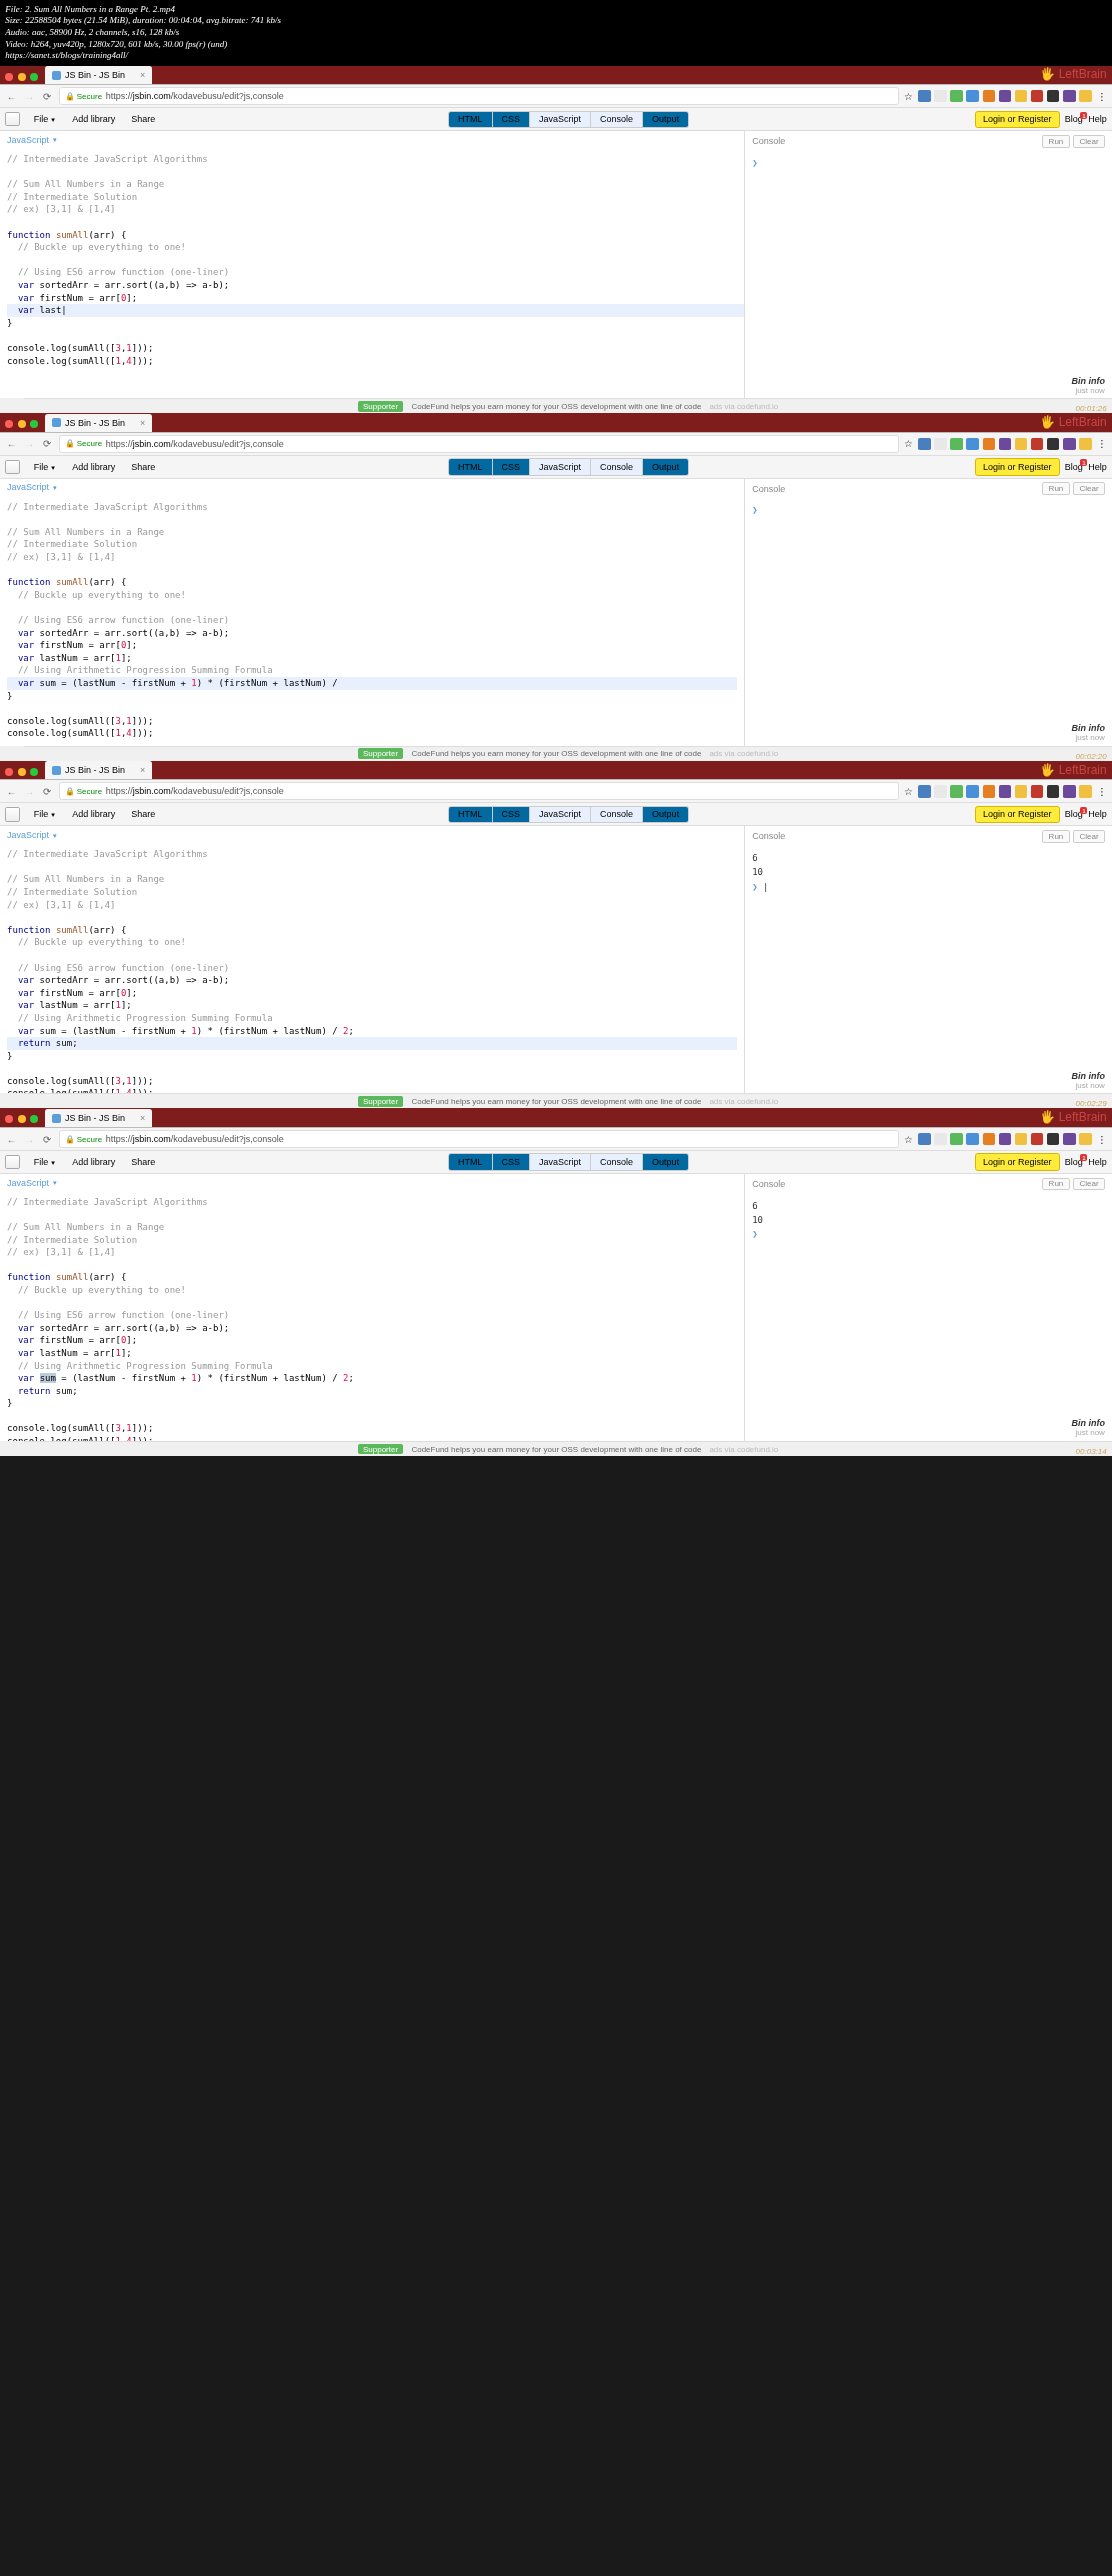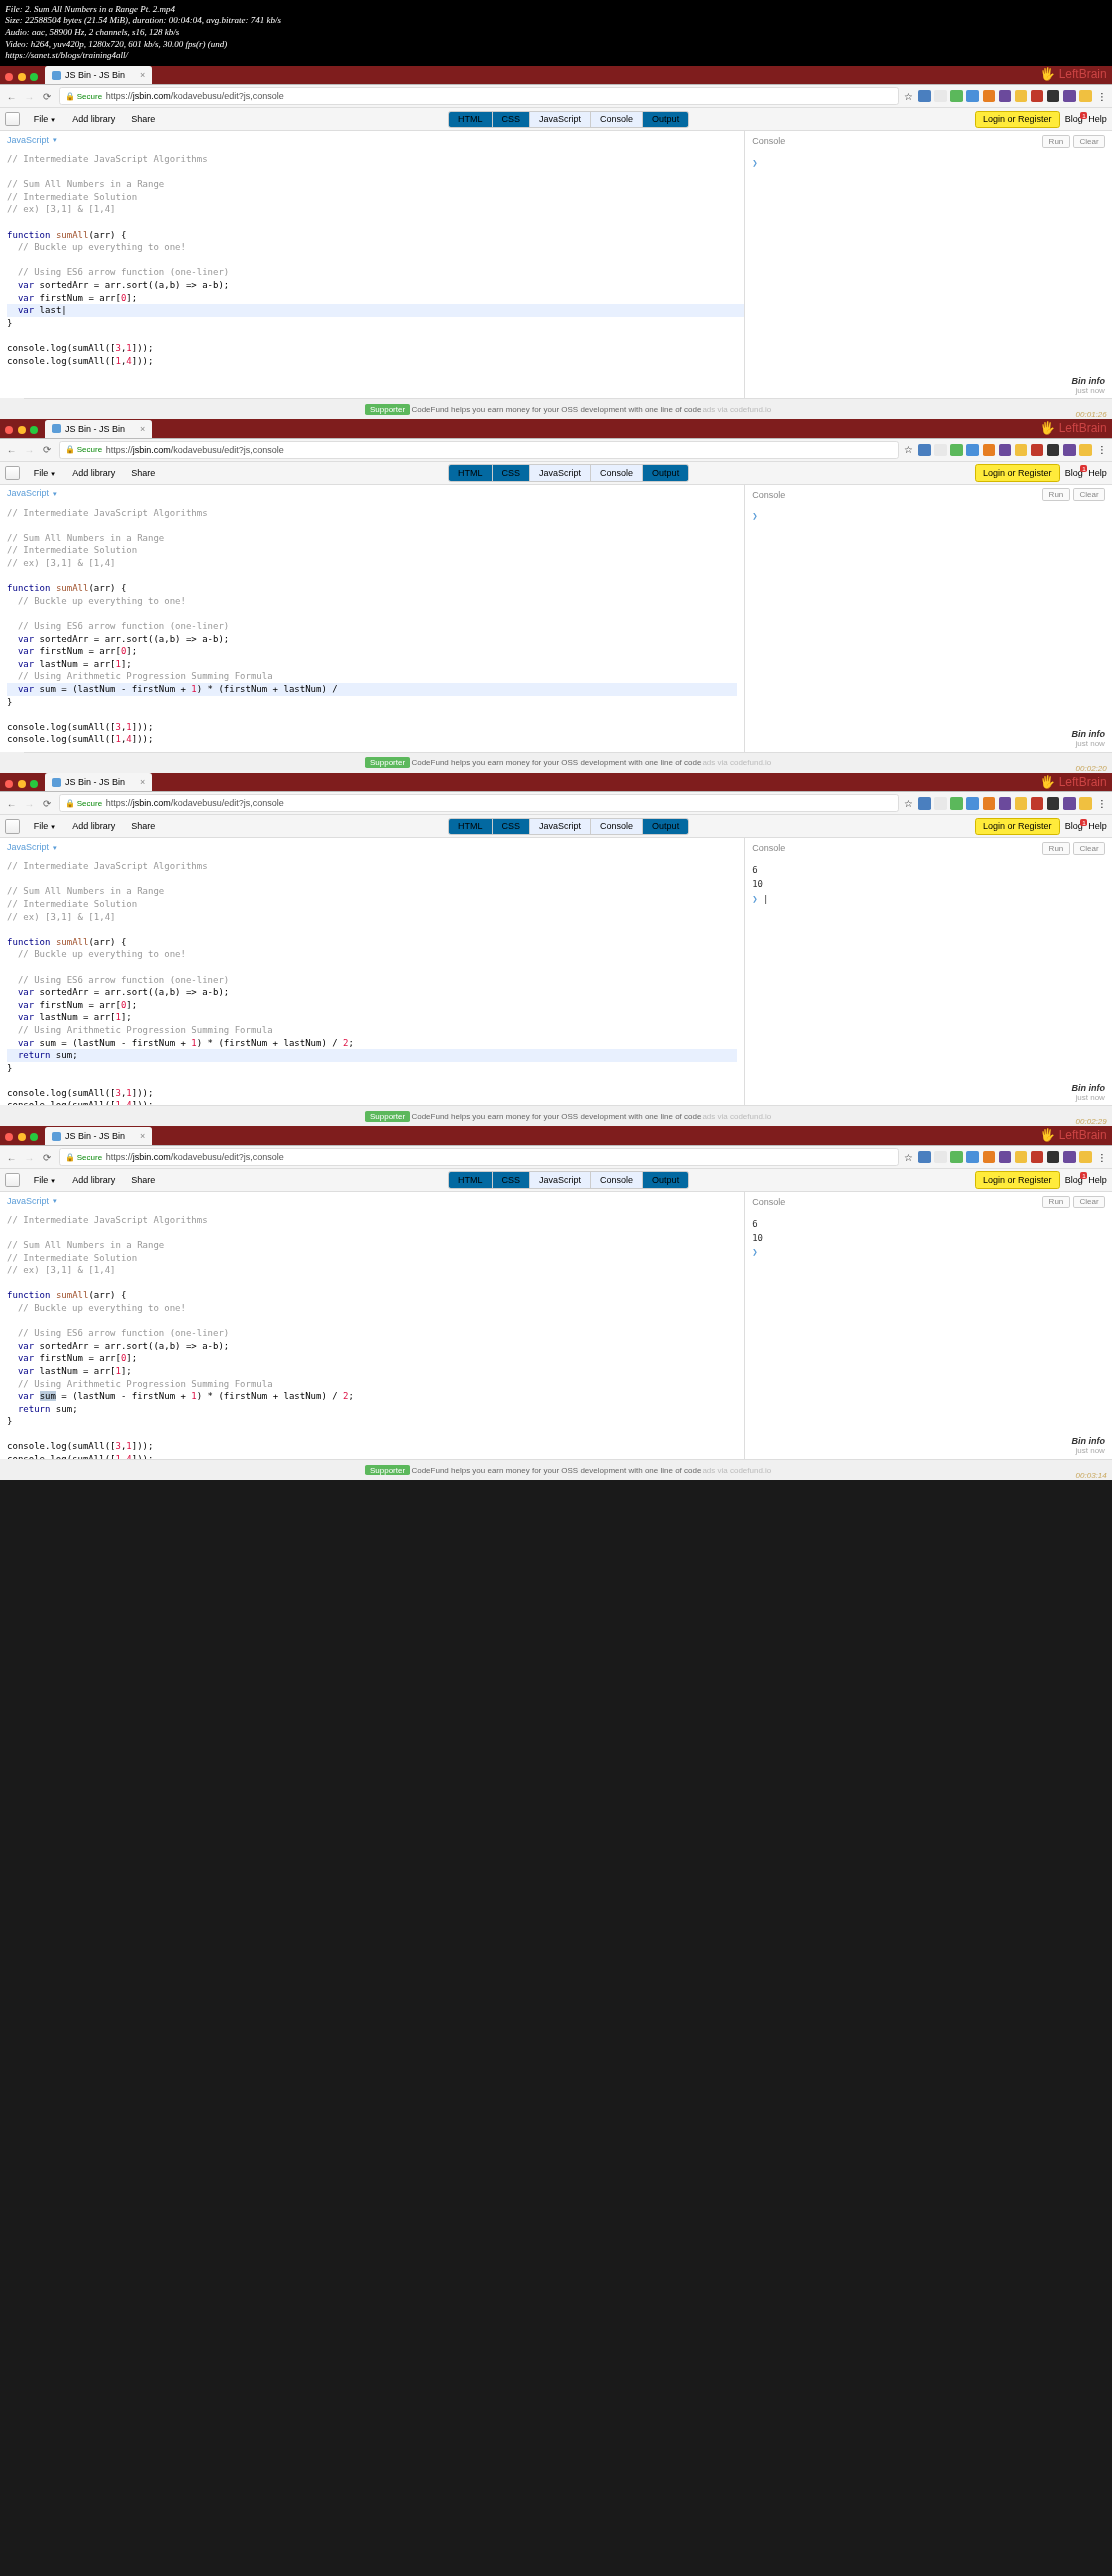--- a/index.html
+++ b/index.html
@@ -48,21 +48,21 @@
 .run-btn { border: 0.9px solid #ccc; background: #fafafa; padding: 0.9px 5.3px; border-radius: 1.8px; font-size: 8px; cursor: pointer; }
 .code-content { flex: 1; padding: 3.6px 7.1px; font-family: Menlo, Monaco, monospace; font-size: 9px; line-height: 1.4; white-space: pre; overflow: auto; }
 .console-content { flex: 1; padding: 3.6px 7.1px; font-family: Menlo, Monaco, monospace; font-size: 9px; line-height: 1.6; }
 .console-line { color: #333; }
 .console-prompt { color: #5b9dd8; }
 .tok-com { color: #999; } .tok-kw { color: #008; } .tok-fn { color: #a0522d; } .tok-num { color: #d14; }
 .highlight-line { background: #e8f0fe; display: inline-block; width: 100%; }
 .bin-info { position: absolute; bottom: 3.6px; right: 7.1px; text-align: right; font-size: 9px; }
 .bin-info .title { font-weight: bold; color: #333; font-style: italic; }
 .bin-info .sub { color: #aaa; font-size: 8px; }
-.footer-banner { background: #f0f0f0; height: 21px; display: flex; align-items: center; justify-content: center; font-size: 8px; border-top: 0.9px solid #ddd; gap: 1px; margin-left: 24px; }
+.footer-banner { background: #f0f0f0; height: 15px; display: flex; align-items: center; justify-content: center; font-size: 8px; border-top: 0.9px solid #ddd; gap: 8px; margin-left: 24px; }
 .supporter-badge { background: #5cb85c; color: #fff; padding: 0.9px 5.3px; border-radius: 1.8px; font-size: 8px; }
 .footer-text { color: #666; }
 .footer-ads { color: #bbb; }
 </style>
 </head>
 <body>
 
 <div class="meta-header">
   <div>File: 2. Sum All Numbers in a Range Pt. 2.mp4</div>
   <div>Size: 22588504 bytes (21.54 MiB), duration: 00:04:04, avg.bitrate: 741 kb/s</div>

